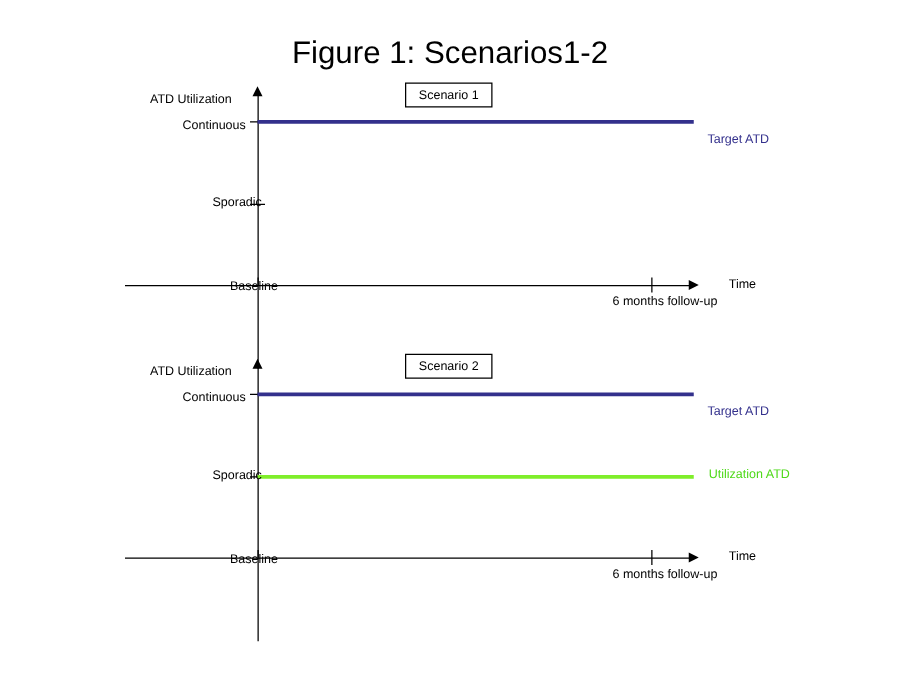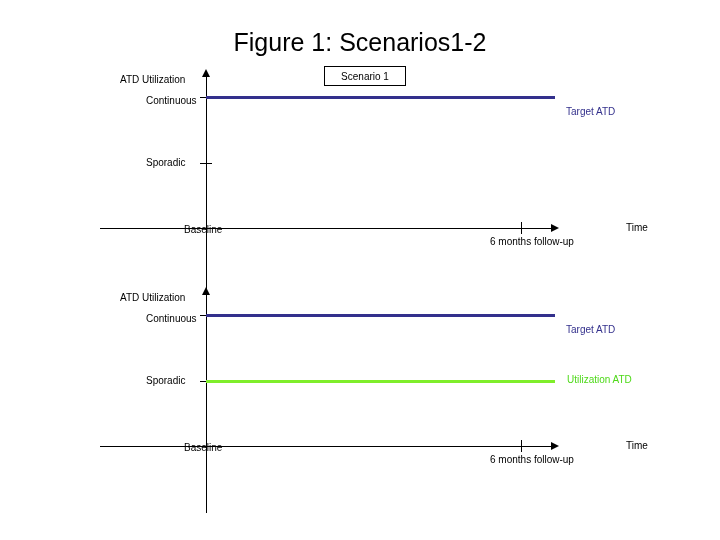--- a/index.html
+++ b/index.html
@@ -115,40 +115,40 @@
   
   .lbl {
     position: absolute;
     font-size: 10px;
     white-space: nowrap;
     line-height: 12px;
     text-align: right;
   }
   .lbl.axis-title-y  { left: 120px; top: 14px; }
   .lbl.tick-continuous { left: 146px; top: 35px; }
-  .lbl.tick-sporadic   { left: 146px; top: 97px; }
-  .lbl.axis-title-x  { left: 583px; top: 162px; margin-left: 43px; }
+  .lbl.tick-sporadic   { left: 170px; top: 97px; }
+  .lbl.axis-title-x  { left: 583px; top: 162px; }
   .lbl.tick-baseline { left: 184px; top: 164px; }
   .lbl.tick-followup { left: 490px; top: 176px; }
 
   .lbl.series-target {
     left: 566px; top: 46px;
     color: #33308c;
   }
   .lbl.series-additional {
     left: 567px; top: 96px;
     color: #4ed919;
   }
 
   
   .scenario-box {
     position: absolute;
     left: 324px;
     top: 6px;
-    width: 82px;
+    width: 70px;
     height: 20px;
     border: 1px solid #000;
     background: #ffffff;
     box-sizing: border-box;
     display: flex;
     align-items: center;
     justify-content: center;
     font-size: 10px;
     white-space: nowrap;
   }
@@ -185,20 +185,23 @@
 
     <div class="lbl axis-title-x">Time</div>
     <div class="lbl tick-baseline">Baseline</div>
     <div class="lbl tick-followup">6 months follow-up</div>
 
     <div class="lbl series-target">Target ATD</div>
   </div>
 
   <div class="panel" id="panel-2">
 
+    <div class="scenario-box">
+      <span>Scenario 2</span>
+    </div>
 
     <div class="y-axis"></div>
     <div class="y-arrow"></div>
     <div class="x-axis"></div>
     <div class="x-arrow"></div>
 
     <div class="y-tick continuous"></div>
     <div class="y-tick sporadic"></div>
     <div class="x-tick baseline"></div>
     <div class="x-tick followup"></div>

